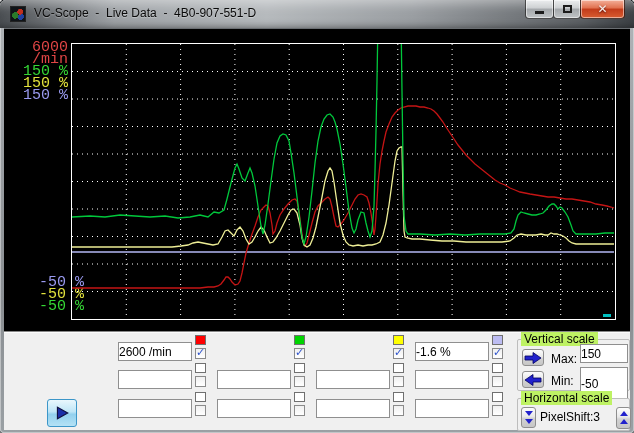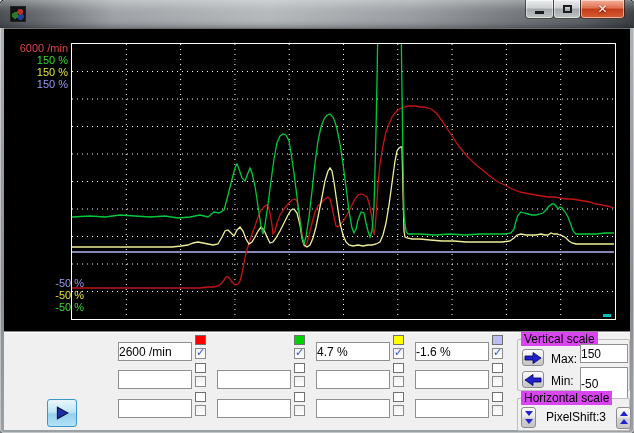--- a/index.html
+++ b/index.html
@@ -23,61 +23,62 @@
     box-shadow:inset 0 0 0 1px rgba(255,255,255,.5); cursor:default; }
   .winbtn.min { width:29px; } .winbtn.max { width:28px; }
   .winbtn.close { width:45px;
     background:linear-gradient(180deg,#f4b09a 0%,#e0704e 45%,#c23b1a 50%,#d85c30 100%); }
   .glyph-min { width:9px; height:3px; background:#1b1b1b; margin-top:7px; }
   .glyph-max { width:9px; height:8px; border:2px solid #1b1b1b; background:transparent; }
   .glyph-close { color:#f8f0ec; font-size:12px; font-weight:bold; text-shadow:0 1px 2px rgba(60,0,0,.8); }
   .client { position:absolute; left:4px; top:28px; width:626px; height:401px; background:#000;
     border-top:1px solid #6a6e72; }
   .scope { position:absolute; left:0; top:0; width:626px; height:302px; background:#000; }
-  .axis-labels { position:absolute; width:64px; text-align:right; font-size:11px; line-height:12px; }
+  .axis-labels { position:absolute; width:64px; text-align:right; font-size:15px; line-height:12px;font-family:Liberation Mono, monospace; }
   .axis-labels.top { left:0; top:13px; }
   .axis-labels.bottom { left:16px; top:248px; }
   .plot { position:absolute; left:67px; top:14px; width:545px; height:277px; border:1px solid #ffffff; }
   .plot svg { position:absolute; left:0; top:0; display:block; }
   .panel { position:absolute; left:0; top:302px; width:626px; height:99px; background:#f0f0f0;
     border-top:1px solid #888; box-shadow:inset 0 1px 0 #fcfcfc; }
   .cell { position:absolute; width:92px; height:28px; }
   input.tb { border:1px solid #8f8f8f; background:#fff; font-family:inherit; font-size:12px;
     color:#000; outline:none; }
   input.chan { position:absolute; left:0; top:7px; width:74px; height:19px; }
   .swatch { position:absolute; left:77px; top:0; width:11px; height:10px; border:1px solid #707070; background:#fff; }
   .checkbox { position:absolute; left:77px; top:13px; width:11px; height:11px; border:1px solid #8a8a8a;
     background:linear-gradient(180deg,#f0f0f0,#ffffff); }
   .check { position:absolute; left:0; top:-3px; font-size:11px; font-weight:bold; color:#2f54cc; }
   .play-button { position:absolute; left:43px; top:67px; width:30px; height:28px; border:1px solid #3c96c8;
     border-radius:3px; background:linear-gradient(180deg,#e9f7fd 0%,#bfe6f7 45%,#93d0ee 55%,#b4e2f5 100%);
     display:flex; align-items:center; justify-content:center; cursor:default; }
   .group { position:absolute; border:1px solid #bdbdbd; border-radius:2px; background:#f0f0f0; }
-  .legend { position:absolute; top:-8px; left:3px; background:#d946ef; padding:0 3px; font-size:12px; color:#000; }
+  .legend { position:absolute; top:-8px; left:3px; background:#bef264; padding:0 3px; font-size:12px; color:#000; }
   .vscale { left:513px; top:7px; width:113px; height:52px; }
   .hscale { left:513px; top:66px; width:113px; height:33px; }
   .mini-btn { position:absolute; border:1px solid #8e8e8e; border-radius:3px;
     background:linear-gradient(180deg,#fdfdfd 0%,#e8e8e8 45%,#d2d2d2 55%,#c6c6c6 100%);
     display:flex; align-items:center; justify-content:center; cursor:default; }
   .btn-right { left:4px; top:9px;  width:22px; height:17px; }
   .btn-left  { left:4px; top:31px; width:22px; height:17px; }
   .lbl { position:absolute; font-size:12px; color:#000; }
   .lbl-max { left:33px; top:12px; } .lbl-min { left:33px; top:34px; }
   .tb-max { position:absolute; left:62px; top:4px;  width:48px; height:19px; }
   .tb-min { position:absolute; left:62px; top:27px; width:48px; height:34px; }
   .btn-dbl-down { left:3px;  top:8px; width:15px; height:21px; }
   .btn-dbl-up   { left:98px; top:8px; width:15px; height:22px; }
-  .hs-label { position:absolute; left:22px; top:11px; width:72px; text-align:center; font-size:12px; color:#000; }
+  .hs-label { position:absolute; left:22px; top:11px; width:72px; font-size:12px; color:#000; }
 </style>
 </head>
 <body>
 
 <div class="window">
   <div class="titlebar">
     <div class="app-icon"></div>
+    <div class="title-text">VC-Scope  -  Live Data  -  4B0-907-551-D</div>
     <div class="winbtns">
       <div class="winbtn min">
         <span class="glyph-min"></span>
         </div>
       <div class="winbtn max">
         <span class="glyph-max"></span>
         </div>
       <div class="winbtn close">
         <span class="glyph-close">✕</span>
         </div>
@@ -141,21 +142,20 @@
               <span class="check">✓</span>
             </div>
           </div>
           <div class="cell" style="left: 213px; top: 3px;">
             <div class="swatch" style="background: rgb(0, 212, 0);"></div>
             <div class="checkbox">
               <span class="check">✓</span>
             </div>
           </div>
           <div class="cell" style="left: 312px; top: 3px;">
-            <input class="tb chan" readonly="" value="4.7 %" style="">
             <div class="swatch" style="background: rgb(255, 255, 0);"></div>
             <div class="checkbox">
               <span class="check">✓</span>
             </div>
           </div>
           <div class="cell" style="left: 411px; top: 3px;">
             <input class="tb chan" readonly="" value="-1.6 %" style="">
             <div class="swatch" style="background: rgb(188, 188, 242);"></div>
             <div class="checkbox">
               <span class="check">✓</span>

